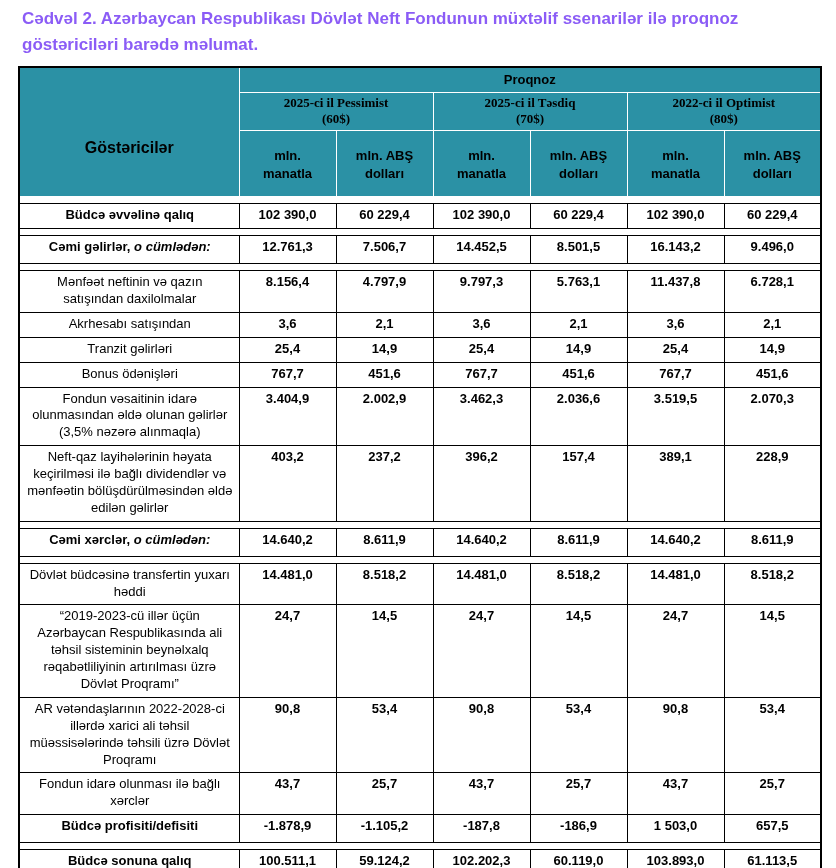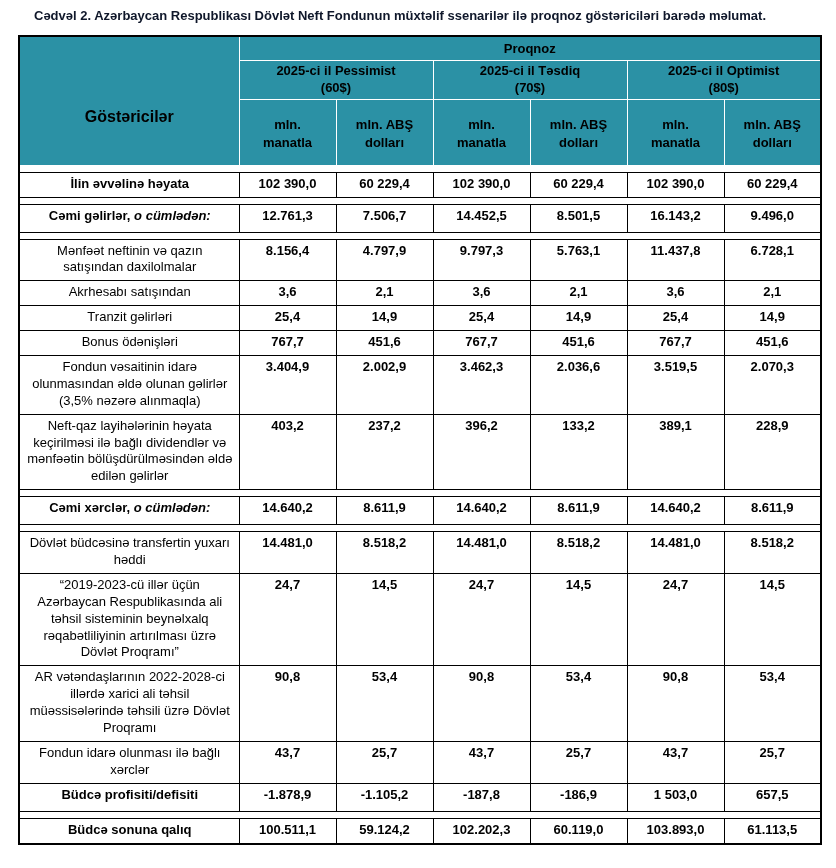--- a/index.html
+++ b/index.html
@@ -6,44 +6,44 @@
   html, body { margin: 0; padding: 0; background: #ffffff; }
   body {
     width: 836px;
     font-family: "Liberation Sans", "DejaVu Sans", sans-serif;
     color: #000;
   }
   .page { padding: 6px 10px 16px 18px; }
 
   .caption {
     font-weight: 700;
-    font-size: 13px;
+    font-size: 17px;
     line-height: 1.5;
-    margin: 0 0 9px 16px;
+    margin: 0 0 9px 4px;
     width: 800px;
-    color: #0f172a;
+    color: #8b5cf6;
   }
 
   table.forecast {
     border-collapse: collapse;
     border: 2px solid #000;
     table-layout: fixed;
   }
 
   thead th {
     background: #2b91a5;
     color: #000000;
     border: 1px solid #fff;
     font-size: 13px;
     font-weight: 700;
     padding: 2px 3px;
     text-align: center;
   }
   th.proqnoz { height: 25px; }
-  th.scenario { white-space: pre-line; height: 37px; line-height: 1.3; }
+  th.scenario { white-space: pre-line; height: 37px; line-height: 1.3; font-family: Liberation Serif, serif; }
   th.unit {
     white-space: pre-line;
     height: 66px;
     vertical-align: top;
     padding-top: 16px;
     line-height: 1.4;
   }
   th.indicators {
     vertical-align: middle;
     padding-top: 34px;
@@ -85,21 +85,21 @@
     <thead>
       <tr>
         <th class="indicators" rowspan="3">Göstəricilər</th>
         <th class="proqnoz" colspan="6">Proqnoz</th>
       </tr>
       <tr>
         <th class="scenario" colspan="2">2025-ci il Pessimist
 (60$)</th>
         <th class="scenario" colspan="2">2025-ci il Təsdiq
 (70$)</th>
-        <th class="scenario" colspan="2">2025-ci il Optimist
+        <th class="scenario" colspan="2">2022-ci il Optimist
 (80$)</th>
       </tr>
       <tr>
         <th class="unit">mln.
 manatla</th>
         <th class="unit">mln. ABŞ
 dolları</th>
         <th class="unit">mln.
 manatla</th>
         <th class="unit">mln. ABŞ
@@ -108,21 +108,21 @@
 manatla</th>
         <th class="unit">mln. ABŞ
 dolları</th>
       </tr>
     </thead>
     <tbody id="table-body">
         <tr class="spacer">
           <td colspan="7"></td>
         </tr>
         <tr>
-          <td class="label bold center">İlin əvvəlinə həyata</td>
+          <td class="label bold center">Büdcə əvvəlinə qalıq</td>
           <td class="val">102 390,0</td>
           <td class="val">60 229,4</td>
           <td class="val">102 390,0</td>
           <td class="val">60 229,4</td>
           <td class="val">102 390,0</td>
           <td class="val">60 229,4</td>
         </tr>
         <tr class="spacer">
           <td colspan="7"></td>
         </tr>
@@ -181,21 +181,21 @@
           <td class="val">3.462,3</td>
           <td class="val">2.036,6</td>
           <td class="val">3.519,5</td>
           <td class="val">2.070,3</td>
         </tr>
         <tr>
           <td class="label">Neft-qaz layihələrinin həyata keçirilməsi ilə bağlı dividendlər və mənfəətin bölüşdürülməsindən əldə edilən gəlirlər</td>
           <td class="val">403,2</td>
           <td class="val">237,2</td>
           <td class="val">396,2</td>
-          <td class="val">133,2</td>
+          <td class="val">157,4</td>
           <td class="val">389,1</td>
           <td class="val">228,9</td>
         </tr>
         <tr class="spacer">
           <td colspan="7"></td>
         </tr>
         <tr>
           <td class="label bold">Cəmi xərclər,<i> o cümlədən:</i></td>
           <td class="val">14.640,2</td>
           <td class="val">8.611,9</td>

